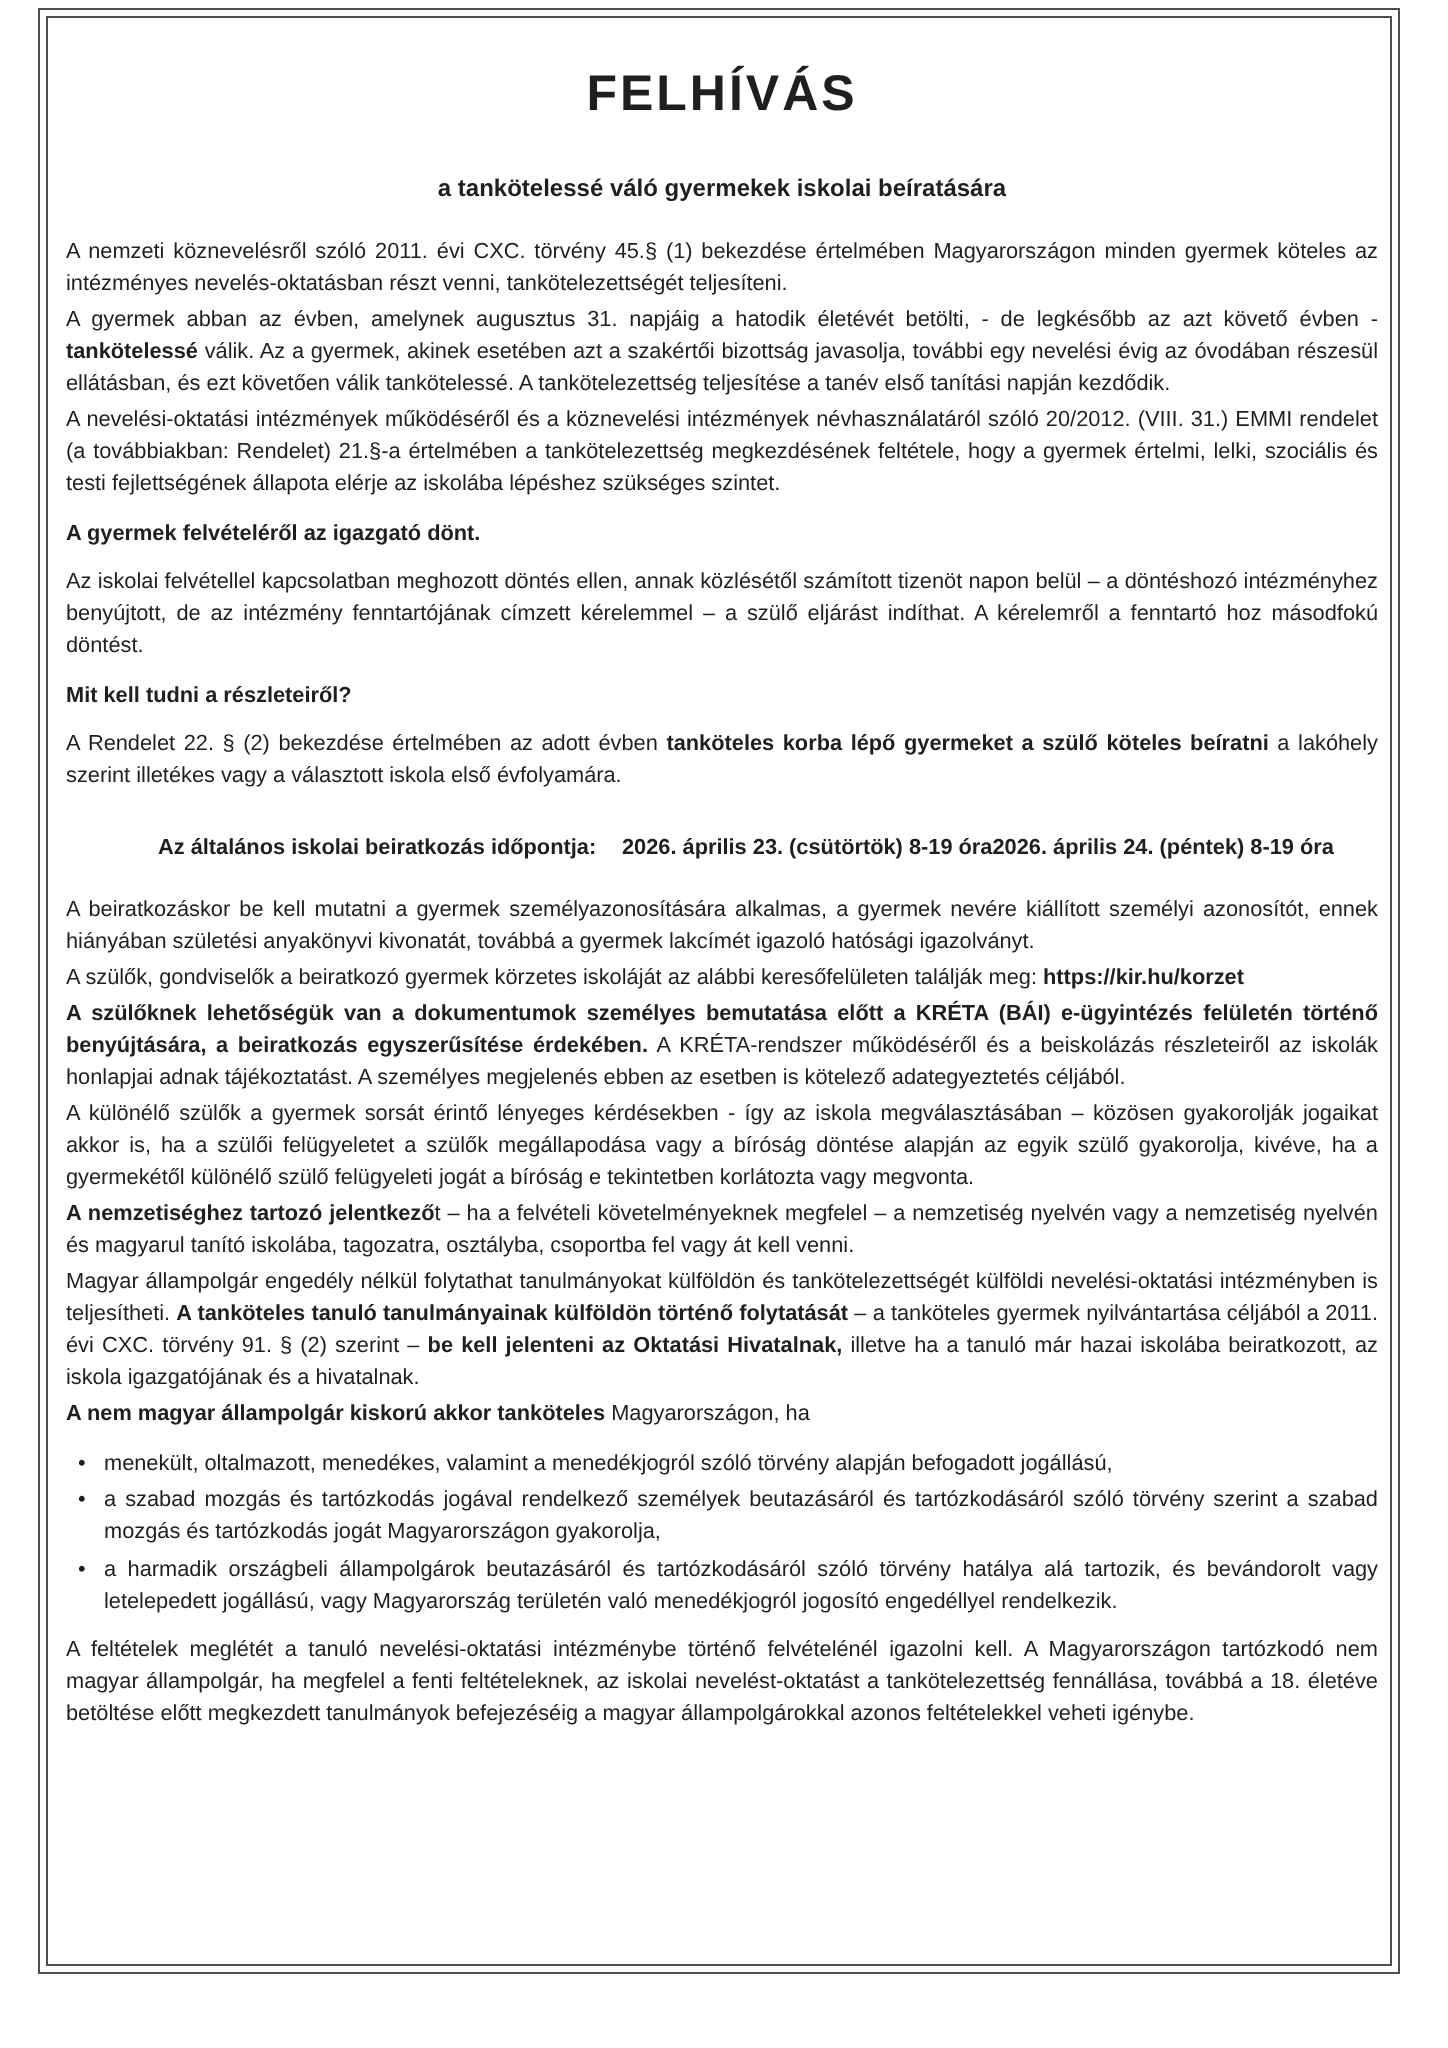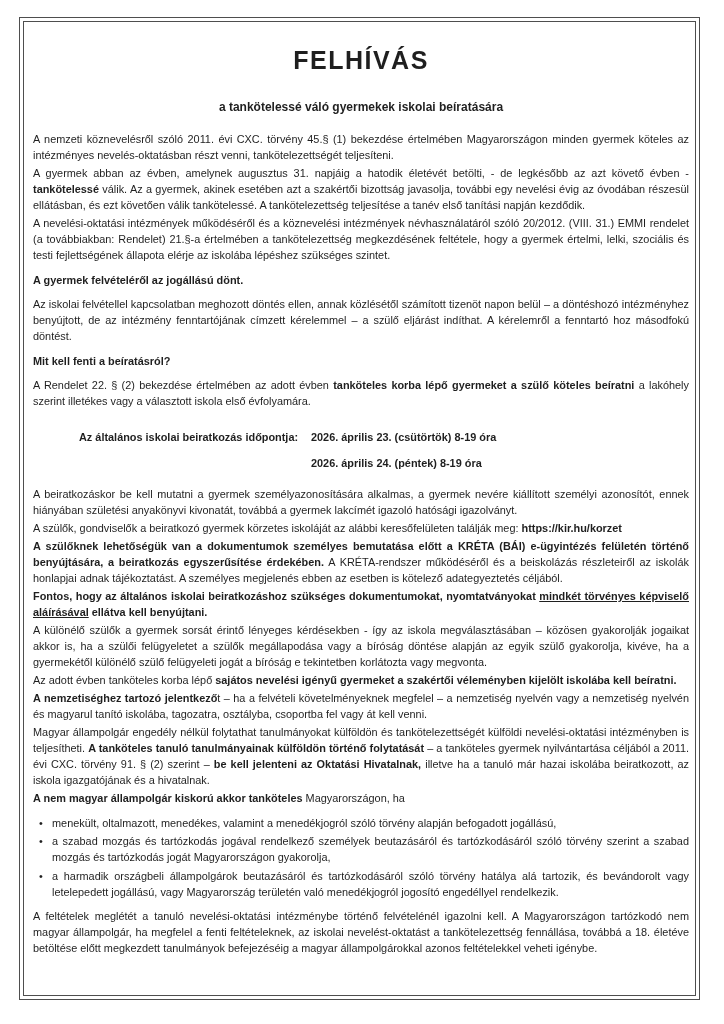--- a/index.html
+++ b/index.html
@@ -14,21 +14,21 @@
   .page {
     position: relative;
     width: 724px;
     height: 1024px;
     background: #ffffff;
     overflow: hidden;
   }
   .frame-outer {
     position: absolute;
     left: 19px;
-    top: 17px;
+    top: 4px;
     width: 681px;
     height: 983px;
     box-sizing: border-box;
     border: 1px solid var(--border, #4e4e4e);
     background: #ffffff;
   }
   .frame-inner {
     position: absolute;
     top: 3px; left: 3px; right: 3px; bottom: 3px;
     border: 1px solid var(--border, #4e4e4e);
@@ -72,22 +72,21 @@
     align-items: flex-start;
     margin: 20px 0 15px 0;
   }
   .schedule-label {
     flex: 0 0 232px;
     font-weight: bold;
     margin-left: 46px;
   }
   .schedule-dates {
     display: flex;
-    flex-direction: column;
-    gap: 10px;
+    flex-direction: row;
     font-weight: bold;
   }
   .bullets {
     list-style: none;
     margin: 8.5px 0;
     padding: 0;
   }
   .bullets li {
     position: relative;
     padding-left: 19px;
@@ -106,37 +105,35 @@
 
 <div class="page">
   <div class="frame-outer">
     <div class="frame-inner">
       <h1 class="title">FELHÍVÁS</h1>
       <h2 class="subtitle">a tankötelessé váló gyermekek iskolai beíratására</h2>
       <div class="doc-body">
           <p class="para"><span>A nemzeti köznevelésről szóló 2011. évi CXC. törvény 45.§ (1) bekezdése értelmében Magyarországon minden gyermek köteles az intézményes nevelés-oktatásban részt venni, tankötelezettségét teljesíteni.</span></p>
           <p class="para"><span>A gyermek abban az évben, amelynek augusztus 31. napjáig a hatodik életévét betölti, - de legkésőbb az azt követő évben - </span><span class="b">tankötelessé</span><span> válik. Az a gyermek, akinek esetében azt a szakértői bizottság javasolja, további egy nevelési évig az óvodában részesül ellátásban, és ezt követően válik tankötelessé. A tankötelezettség teljesítése a tanév első tanítási napján kezdődik.</span></p>
           <p class="para"><span>A nevelési-oktatási intézmények működéséről és a köznevelési intézmények névhasználatáról szóló 20/2012. (VIII. 31.) EMMI rendelet (a továbbiakban: Rendelet) 21.§-a értelmében a tankötelezettség megkezdésének feltétele, hogy a gyermek értelmi, lelki, szociális és testi fejlettségének állapota elérje az iskolába lépéshez szükséges szintet.</span></p>
-          <p class="heading"><span class="b">A gyermek felvételéről az jogállású dönt.</span></p>
+          <p class="heading"><span class="b">A gyermek felvételéről az igazgató dönt.</span></p>
           <p class="para"><span>Az iskolai felvétellel kapcsolatban meghozott döntés ellen, annak közlésétől számított tizenöt napon belül – a döntéshozó intézményhez benyújtott, de az intézmény fenntartójának címzett kérelemmel – a szülő eljárást indíthat. A kérelemről a fenntartó hoz másodfokú döntést.</span></p>
-          <p class="heading"><span class="b">Mit kell fenti a beíratásról?</span></p>
+          <p class="heading"><span class="b">Mit kell tudni a részleteiről?</span></p>
           <p class="para"><span>A Rendelet 22. § (2) bekezdése értelmében az adott évben </span><span class="b">tanköteles korba lépő gyermeket a szülő köteles beíratni</span><span> a lakóhely szerint illetékes vagy a választott iskola első évfolyamára.</span></p>
           <div class="schedule">
             <div class="schedule-label">Az általános iskolai beiratkozás időpontja:</div>
             <div class="schedule-dates">
               <div>2026. április 23. (csütörtök) 8-19 óra</div>
               <div>2026. április 24. (péntek) 8-19 óra</div>
             </div>
           </div>
           <p class="para"><span>A beiratkozáskor be kell mutatni a gyermek személyazonosítására alkalmas, a gyermek nevére kiállított személyi azonosítót, ennek hiányában születési anyakönyvi kivonatát, továbbá a gyermek lakcímét igazoló hatósági igazolványt.</span></p>
           <p class="para"><span>A szülők, gondviselők a beiratkozó gyermek körzetes iskoláját az alábbi keresőfelületen találják meg: </span><span class="b">https://kir.hu/korzet</span></p>
           <p class="para"><span class="b">A szülőknek lehetőségük van a dokumentumok személyes bemutatása előtt a KRÉTA (BÁI) e-ügyintézés felületén történő benyújtására, a beiratkozás egyszerűsítése érdekében.</span><span> A KRÉTA-rendszer működéséről és a beiskolázás részleteiről az iskolák honlapjai adnak tájékoztatást. A személyes megjelenés ebben az esetben is kötelező adategyeztetés céljából.</span></p>
-          <p class="para"><span class="b">Fontos, hogy az általános iskolai beiratkozáshoz szükséges dokumentumokat, nyomtatványokat </span><span class="b u">mindkét törvényes képviselő aláírásával</span><span class="b"> ellátva kell benyújtani.</span></p>
           <p class="para"><span>A különélő szülők a gyermek sorsát érintő lényeges kérdésekben - így az iskola megválasztásában – közösen gyakorolják jogaikat akkor is, ha a szülői felügyeletet a szülők megállapodása vagy a bíróság döntése alapján az egyik szülő gyakorolja, kivéve, ha a gyermekétől különélő szülő felügyeleti jogát a bíróság e tekintetben korlátozta vagy megvonta.</span></p>
-          <p class="para"><span>Az adott évben tanköteles korba lépő </span><span class="b">sajátos nevelési igényű gyermeket a szakértői véleményben kijelölt iskolába kell beíratni.</span></p>
           <p class="para"><span class="b">A nemzetiséghez tartozó jelentkező</span><span>t – ha a felvételi követelményeknek megfelel – a nemzetiség nyelvén vagy a nemzetiség nyelvén és magyarul tanító iskolába, tagozatra, osztályba, csoportba fel vagy át kell venni.</span></p>
           <p class="para"><span>Magyar állampolgár engedély nélkül folytathat tanulmányokat külföldön és tankötelezettségét külföldi nevelési-oktatási intézményben is teljesítheti. </span><span class="b">A tanköteles tanuló tanulmányainak külföldön történő folytatását</span><span> – a tanköteles gyermek nyilvántartása céljából a 2011. évi CXC. törvény 91. § (2) szerint – </span><span class="b">be kell jelenteni az Oktatási Hivatalnak,</span><span> illetve ha a tanuló már hazai iskolába beiratkozott, az iskola igazgatójának és a hivatalnak.</span></p>
           <p class="para"><span class="b">A nem magyar állampolgár kiskorú akkor tanköteles</span><span> Magyarországon, ha</span></p>
           <ul class="bullets">
             <li>menekült, oltalmazott, menedékes, valamint a menedékjogról szóló törvény alapján befogadott jogállású,</li>
             <li>a szabad mozgás és tartózkodás jogával rendelkező személyek beutazásáról és tartózkodásáról szóló törvény szerint a szabad mozgás és tartózkodás jogát Magyarországon gyakorolja,</li>
             <li>a harmadik országbeli állampolgárok beutazásáról és tartózkodásáról szóló törvény hatálya alá tartozik, és bevándorolt vagy letelepedett jogállású, vagy Magyarország területén való menedékjogról jogosító engedéllyel rendelkezik.</li>
           </ul>
           <p class="para"><span>A feltételek meglétét a tanuló nevelési-oktatási intézménybe történő felvételénél igazolni kell. A Magyarországon tartózkodó nem magyar állampolgár, ha megfelel a fenti feltételeknek, az iskolai nevelést-oktatást a tankötelezettség fennállása, továbbá a 18. életéve betöltése előtt megkezdett tanulmányok befejezéséig a magyar állampolgárokkal azonos feltételekkel veheti igénybe.</span></p>
         </div>

